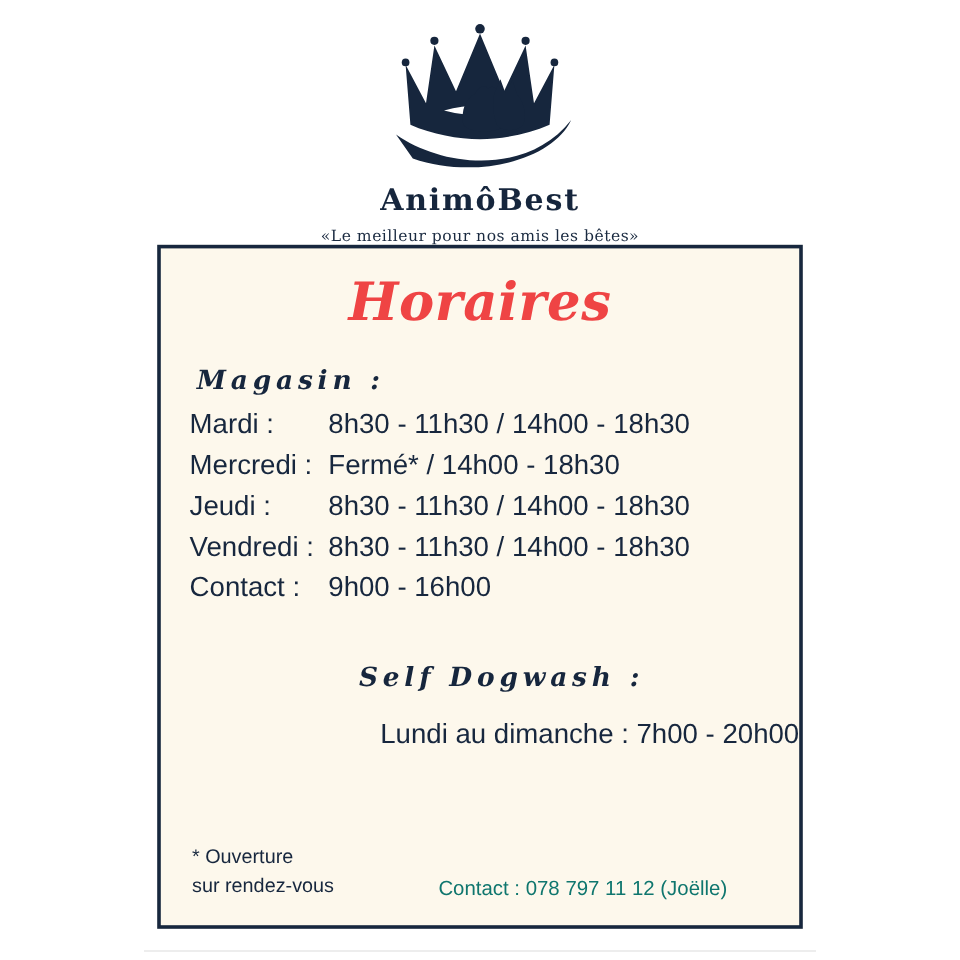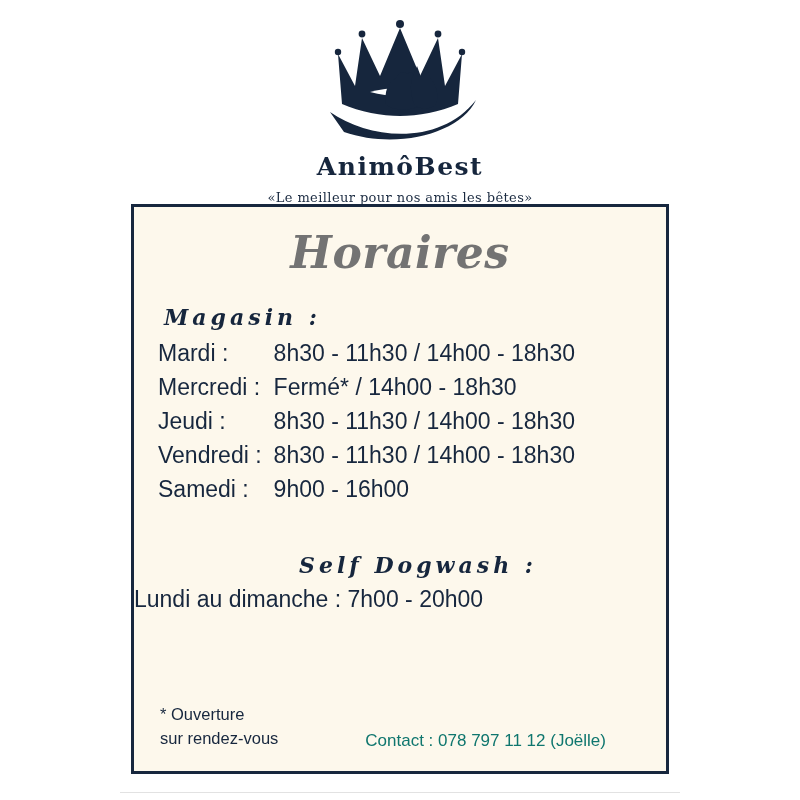--- a/index.html
+++ b/index.html
@@ -63,21 +63,21 @@
     box-sizing: border-box;
   }
   .card-title {
     font-family: "DejaVu Serif", serif;
     font-weight: 700;
     font-style: italic;
     font-size: 44px;
     text-align: center;
     margin-top: 20px;
     letter-spacing: 0.5px;
-    color: #737373;
+    color: #ef4444;
   }
   .section-label {
     font-family: "DejaVu Serif", serif;
     font-weight: 700;
     font-style: italic;
     font-size: 22px;
     letter-spacing: 4px;
     color: #16263d;
     margin-left: 30px;
     margin-top: 26px;
@@ -106,22 +106,22 @@
     font-style: italic;
     font-size: 22px;
     letter-spacing: 4px;
     color: #16263d;
     text-align: center;
     margin-top: 46px;
     padding-left: 36px;
   }
   .dogwash-hours {
     font-size: 23px;
-    text-align: left;
-    margin-top: 8px;
+    text-align: right;
+    margin-top: 20px;
     color: #17273e;
   }
   .footer {
     position: absolute;
     left: 0;
     bottom: 20px;
     width: 100%;
     box-sizing: border-box;
     padding: 0 26px;
   }
@@ -202,21 +202,21 @@
         </tr>
         <tr>
           <td class="day">Jeudi :</td>
           <td class="val">8h30 - 11h30 / 14h00 - 18h30</td>
         </tr>
         <tr>
           <td class="day">Vendredi :</td>
           <td class="val">8h30 - 11h30 / 14h00 - 18h30</td>
         </tr>
         <tr>
-          <td class="day">Samedi :</td>
+          <td class="day">Contact :</td>
           <td class="val">9h00 - 16h00</td>
         </tr>
       </tbody>
     </table>
 
     <div class="dogwash-label">Self Dogwash :</div>
     <div class="dogwash-hours">Lundi au dimanche : 7h00 - 20h00</div>
 
     <div class="footer">
       <div class="footnote">

